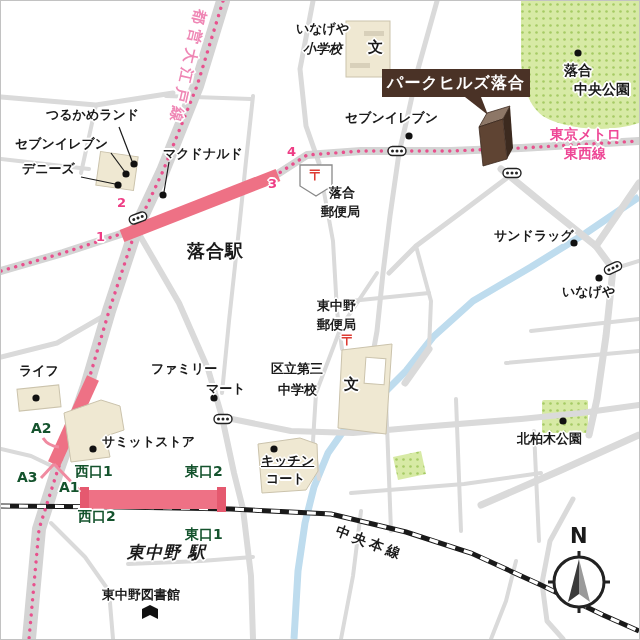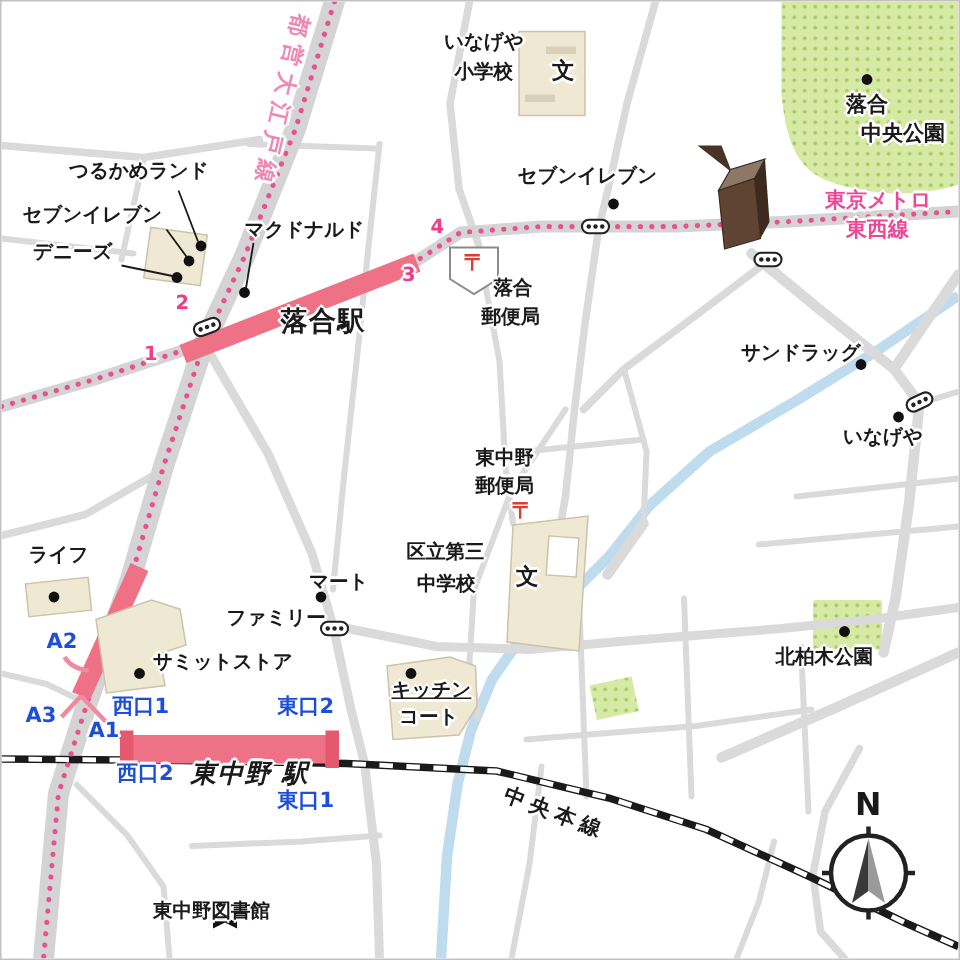--- a/index.html
+++ b/index.html
@@ -8,22 +8,22 @@
     background:#fff;border:1px solid #c2c2c2;overflow:hidden;
     font-family:"DejaVu Sans","Liberation Sans",sans-serif;
   }
   #baselayer{position:absolute;left:0;top:0;}
   .lbl{
     position:absolute;white-space:nowrap;font-weight:bold;color:#1a1a1a;
     font-size:13px;line-height:1.05;
     text-shadow:-2px 0 0 #fff,2px 0 0 #fff,0 -2px 0 #fff,0 2px 0 #fff,
                 -1px -1px 0 #fff,1px -1px 0 #fff,-1px 1px 0 #fff,1px 1px 0 #fff;
   }
-  .sta{font-size:18px;letter-spacing:1px;}
-  .pink{color:#1d4ed8;font-size:14px;}
+  .sta{font-size:18px;letter-spacing:1px;margin-top:36px;}
+  .pink{color:#14532d;font-size:14px;}
   .exitnum{color:#ee3d85;font-size:13px;}
   .linepink{color:#ee4796;font-size:14px;}
   .oedoname{
     color:#ef87b5;font-size:15px;letter-spacing:5px;
     transform:rotate(103deg);transform-origin:0 0;
   }
   .chuoname{
     font-size:14px;letter-spacing:4px;
     transform:rotate(21deg);transform-origin:0 0;
   }
@@ -233,41 +233,42 @@
   <div class="lbl pink" style="left:16px;top:469px;">A3</div>
 
   <div class="lbl" style="left:45px;top:107px;">つるかめランド</div>
   <div class="lbl" style="left:14px;top:136px;">セブンイレブン</div>
   <div class="lbl" style="left:21px;top:161px;">デニーズ</div>
   <div class="lbl" style="left:162px;top:146px;">マクドナルド</div>
   <div class="lbl" style="left:344px;top:110px;">セブンイレブン</div>
   <div class="lbl" style="left:493px;top:228px;">サンドラッグ</div>
   <div class="lbl" style="left:561px;top:284px;">いなげや</div>
   <div class="lbl" style="left:18px;top:363px;">ライフ</div>
-  <div class="lbl" style="left:150px;top:361px;margin-top:44px;">ファミリー</div>
+  <div class="lbl" style="left:150px;top:361px;">ファミリー</div>
   <div class="lbl" style="left:165px;top:381px;margin-left:40px;">マート</div>
   <div class="lbl" style="left:101px;top:434px;">サミットストア</div>
   <div class="lbl" style="left:260px;top:453px;text-decoration:underline;">キッチン</div>
   <div class="lbl" style="left:265px;top:471px;">コート</div>
-  <div class="lbl" style="left:101px;top:600px;">東中野図書館</div>
+  <div class="lbl" style="left:101px;top:587px;">東中野図書館</div>
 
   <div class="lbl" style="left:563px;top:62px;font-size:14px;">落合</div>
   <div class="lbl" style="left:545px;top:81px;font-size:14px;margin-left:28px;">中央公園</div>
   <div class="lbl" style="left:516px;top:431px;">北柏木公園</div>
 
   <div class="lbl" style="left:295px;top:21px;">いなげや</div>
-  <div class="lbl" style="left:302px;top:41px;">小学校</div>
+  <div class="lbl" style="left:302px;top:41px;font-style:italic;">小学校</div>
   <div class="lbl schoolmark" style="left:367px;top:39px;">文</div>
   <div class="lbl" style="left:270px;top:361px;">区立第三</div>
   <div class="lbl" style="left:277px;top:382px;">中学校</div>
   <div class="lbl schoolmark" style="left:343px;top:376px;">文</div>
 
   <div class="lbl" style="left:328px;top:185px;">落合</div>
   <div class="lbl" style="left:320px;top:204px;">郵便局</div>
   <div class="lbl postmark" style="left:308px;top:167px;text-shadow:none;">〒</div>
   <div class="lbl" style="left:316px;top:298px;">東中野</div>
   <div class="lbl" style="left:316px;top:317px;">郵便局</div>
   <div class="lbl postmark" style="left:340px;top:332px;">〒</div>
 
+  <div class="brandbox">パークヒルズ落合</div>
 
   <div class="lbl north" style="left:569px;top:524px;">N</div>
 
 </div>
 
 </body></html>

